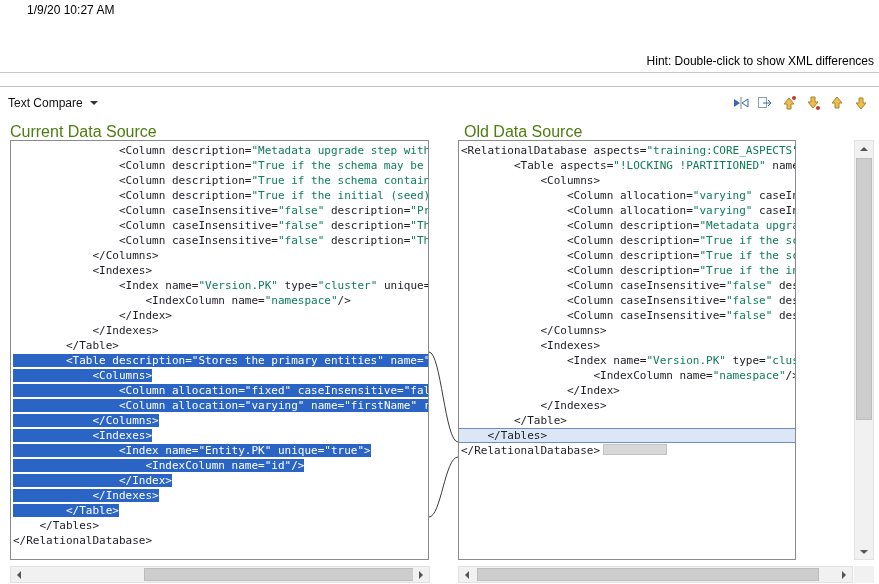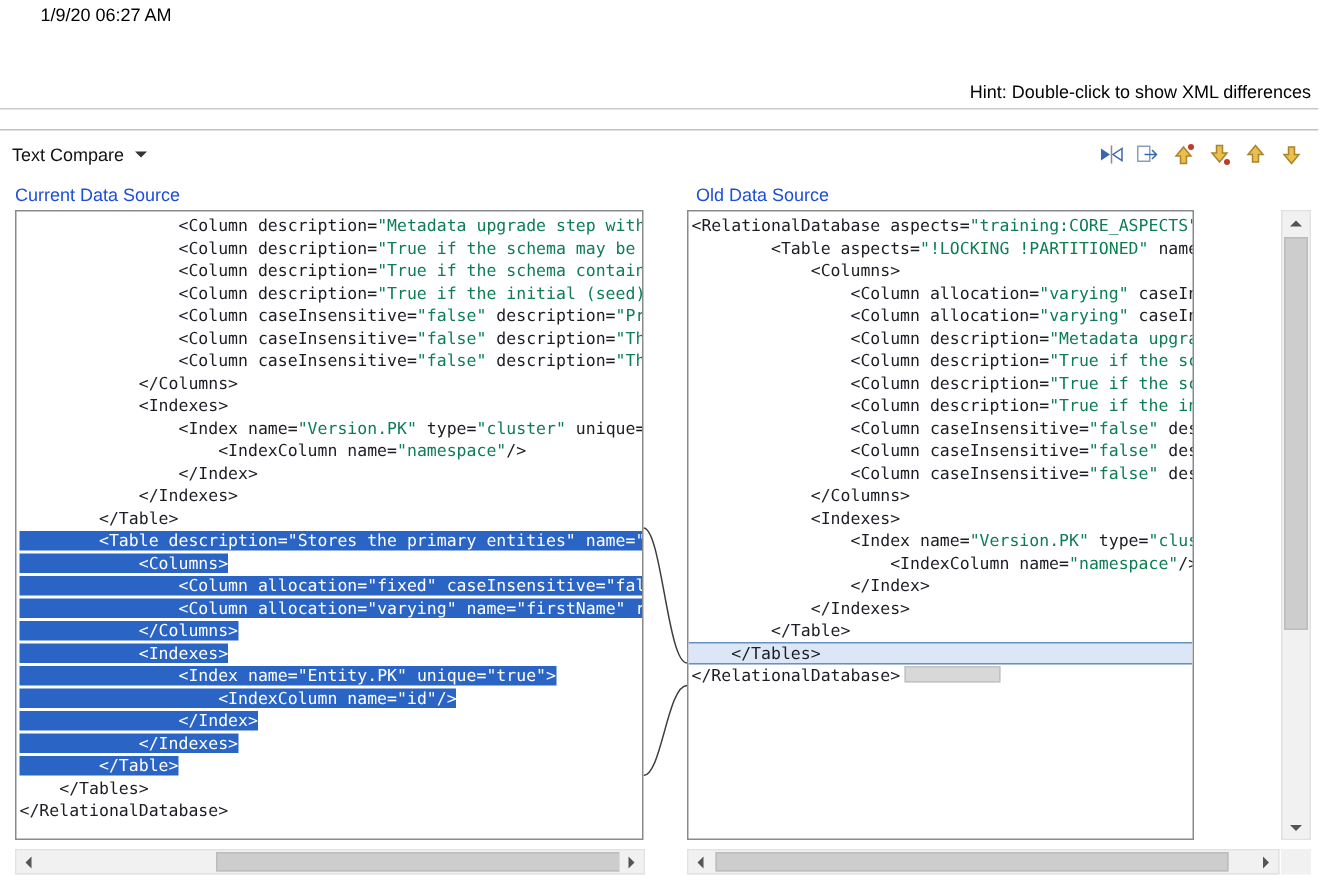--- a/index.html
+++ b/index.html
@@ -21,21 +21,21 @@
   
   #toolbar { position:absolute; top:88px; left:0; width:879px; height:30px;
              display:flex; align-items:center; justify-content:space-between; padding:0 8px; }
   .tc-left { display:flex; align-items:center; font-size:12px; color:#111; cursor:default; }
   .caret { width:0; height:0; border:4px solid transparent; border-top-color:#333;
            margin-left:7px; margin-top:4px; }
   #toolbar-icons { display:flex; align-items:center; }
   .icon { width:21px; height:18px; display:flex; align-items:center; justify-content:center; margin-left:3px; }
 
   
-  .pane-title { position:absolute; top:123px; font-size:12px; color:#1d4ed8; }
+  .pane-title { position:absolute; top:123px; font-size:16px; color:#4d7c0f; }
   #left-title { left:10px; }
   #right-title { left:464px; }
 
   
   .pane { position:absolute; top:140px; height:420px; background:#fff;
           border:1px solid #8a8a8a; overflow:hidden; padding:2px 0 0 2px; }
   #left-pane  { left:10px;  width:419px; }
   #right-pane { left:458px; width:338px; }
 
   .cl { height:15px; line-height:15px; white-space:pre;
@@ -64,21 +64,21 @@
   .tri.l { border-right-color:#555; margin-left:-4px; }
   .tri.r { border-left-color:#555;  margin-right:-4px; }
   .tri.u { border-bottom-color:#555; margin-top:-4px; }
   .tri.d { border-top-color:#555;    margin-bottom:-4px; }
   .thumb { position:absolute; background:#cdcdcd; border:1px solid #bcbcbc; }
 </style>
 </head>
 <body>
 
 <div id="history">
-    <div class="hrow">1/9/20 06:27 AM</div>
+    <div class="hrow">1/9/20 10:27 AM</div>
   </div>
 
 <div id="hint">Hint: Double-click to show XML differences</div>
 
 <div class="divider-a"></div>
 <div class="divider-b"></div>
 
 <div id="toolbar">
   <div class="tc-left">
     <span>Text Compare</span>

